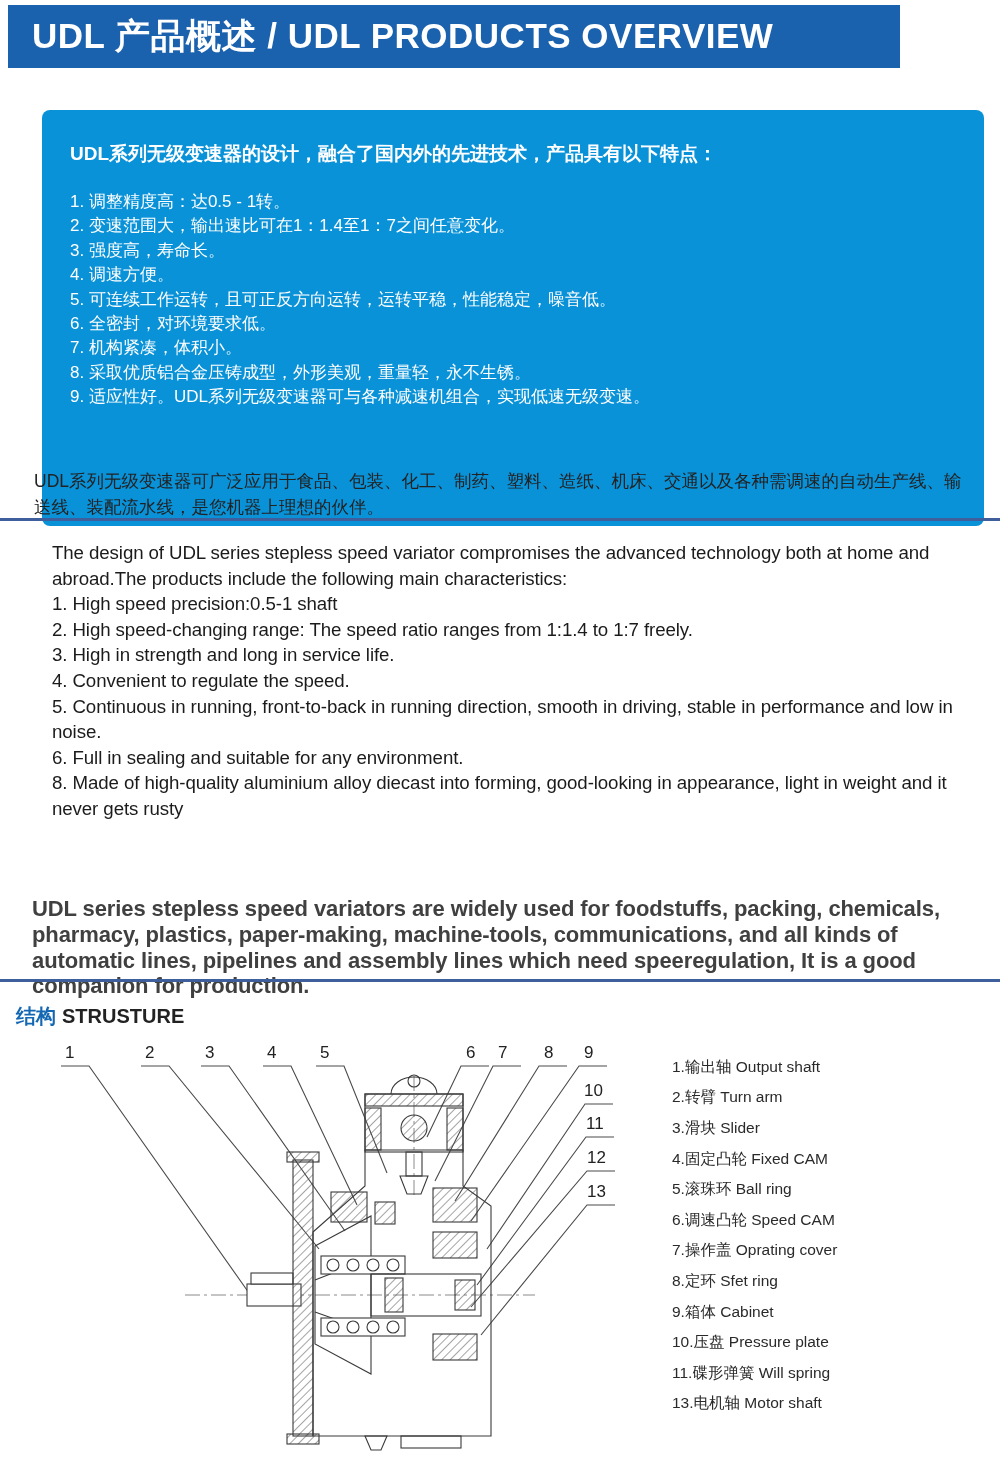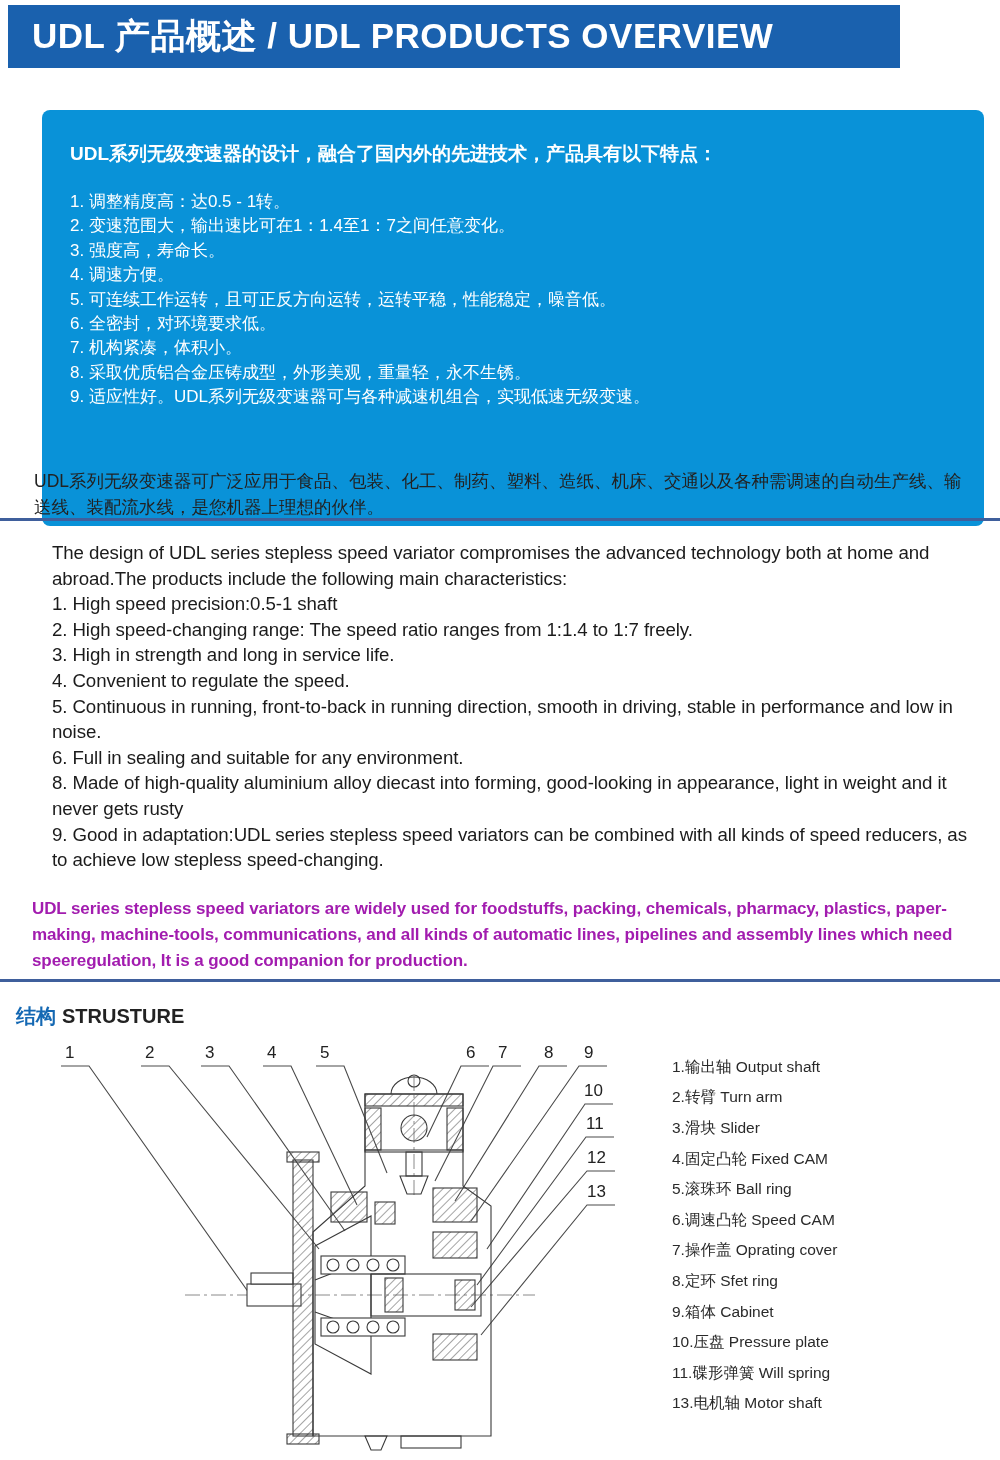--- a/index.html
+++ b/index.html
@@ -35,22 +35,22 @@
 
   
   .divider{height:0;border:none;border-top:3px solid #3f5f9c;width:1000px;left:0;margin:0;}
   .d1{top:518px;}
   .d2{top:979px;}
 
   
   .en-block{left:32px;top:540px;width:926px;font-size:18.7px;line-height:25.6px;color:#1b1b1b;letter-spacing:-0.1px;margin-left:20px;}
   .en-block p{margin:0;}
   .en-bold{
-    left:32px;top:896px;width:932px;margin:0;font-size:17px;font-weight:700;
-    line-height:25.8px;color:#a21caf;letter-spacing:-0.1px;
+    left:32px;top:896px;width:932px;margin:0;font-size:22px;font-weight:700;
+    line-height:25.8px;color:#404040;letter-spacing:-0.1px;
   }
 
   
   .structure-heading{left:16px;top:1003px;margin:0;font-size:20px;font-weight:700;}
   .structure-heading .cn{color:#1468b3;}
   .structure-heading .en{color:#222222;margin-left:6px;}
 
   
   .diagram{left:35px;top:1036px;width:610px;height:424px;}
   .diagram svg{display:block;width:610px;height:424px;}
@@ -98,21 +98,20 @@
 
 <section class="abs en-block">
   <p>The design of UDL series stepless speed variator compromises the advanced technology both at home and abroad.The products include the following main characteristics:</p>
   <p>1. High speed precision:0.5-1 shaft</p>
   <p>2. High speed-changing range: The speed ratio ranges from 1:1.4 to 1:7 freely.</p>
   <p>3. High in strength and long in service life.</p>
   <p>4. Convenient to regulate the speed.</p>
   <p>5. Continuous in running, front-to-back in running direction, smooth in driving, stable in performance and low in noise.</p>
   <p>6. Full in sealing and suitable for any environment.</p>
   <p>8. Made of high-quality aluminium alloy diecast into forming, good-looking in appearance, light in weight and it never gets rusty</p>
-  <p>9. Good in adaptation:UDL series stepless speed variators can be combined with all kinds of speed reducers, as to achieve low stepless speed-changing.</p>
 </section>
 
 <p class="abs en-bold">UDL series stepless speed variators are widely used for foodstuffs, packing, chemicals, pharmacy, plastics, paper-making, machine-tools, communications, and all kinds of automatic lines, pipelines and assembly lines which need speeregulation, It is a good companion for production.</p>
 
 <hr class="abs divider d2">
 
 <h2 class="abs structure-heading">
   <span class="cn">结构</span><span class="en">STRUSTURE</span>
 </h2>
 

